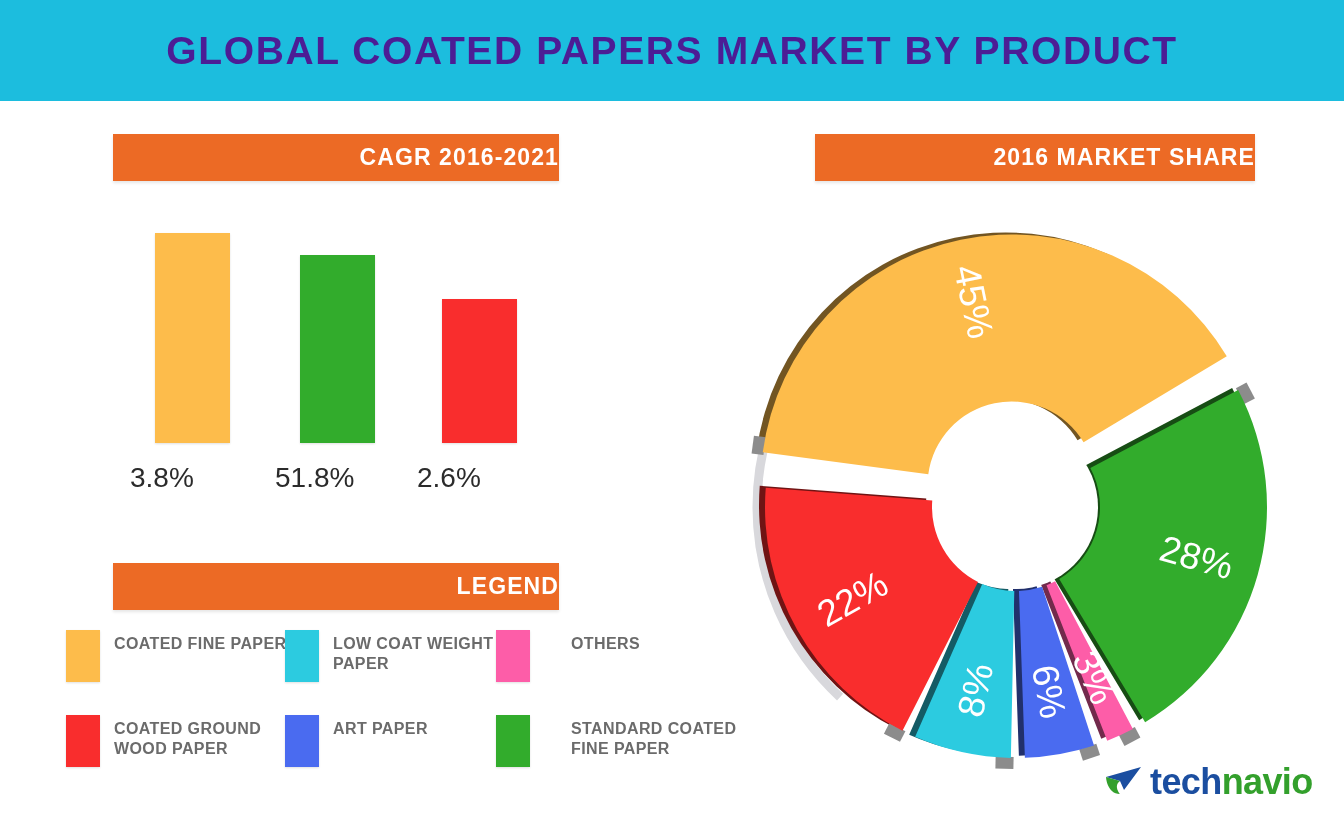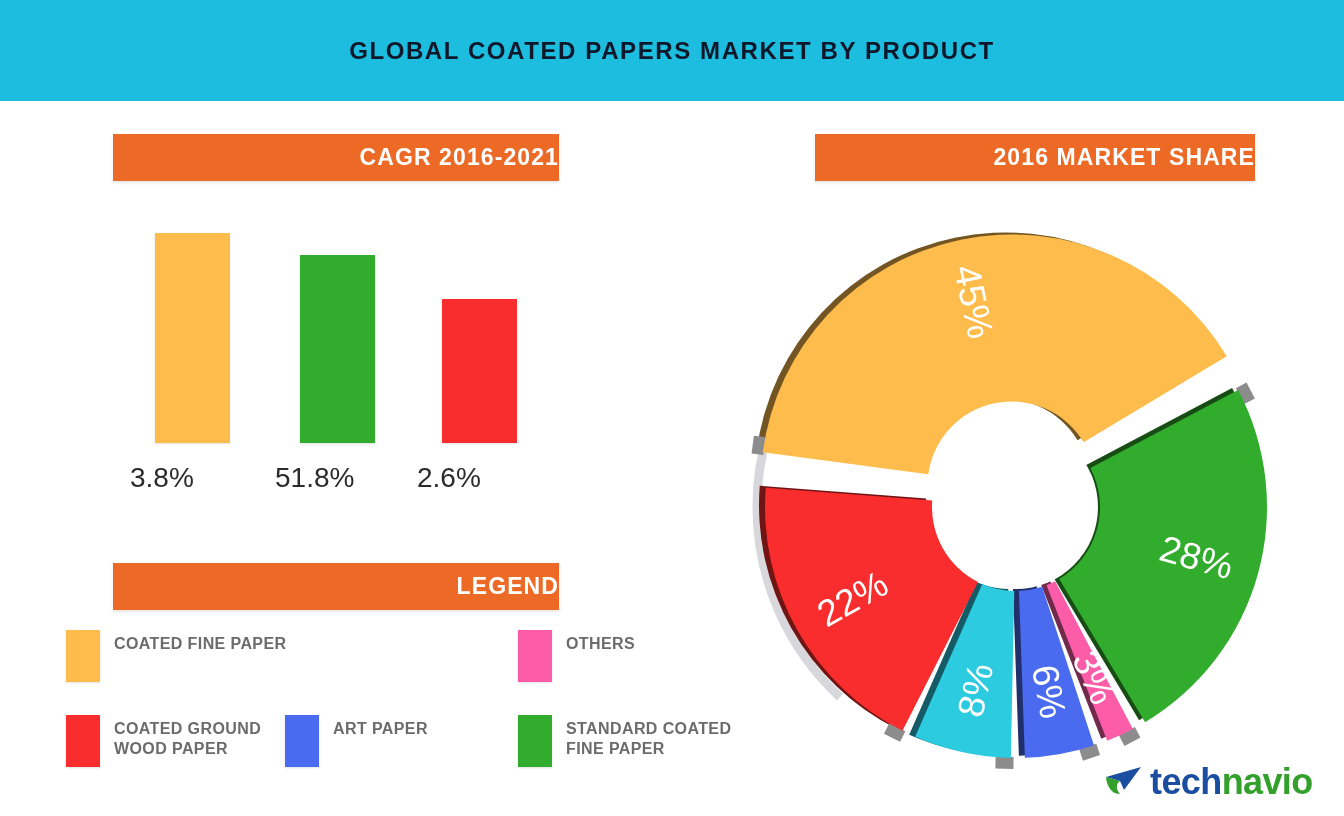--- a/index.html
+++ b/index.html
@@ -26,22 +26,22 @@
     position: absolute;
     left: 0; top: 0;
     width: 1344px;
     height: 101px;
     background: #1CBDDE;
     display: flex;
     align-items: center;
     justify-content: center;
   }
   .header-title {
-    color: #0f172a;
-    font-size: 24px;
+    color: #4c1d95;
+    font-size: 39px;
     font-weight: bold;
     letter-spacing: 1.6px;
     text-transform: uppercase;
     font-family: "Liberation Sans", sans-serif;
   }
 
   
   .banner {
     position: absolute;
     background: #EC6A25;
@@ -122,21 +122,21 @@
     letter-spacing: 0.4px;
     line-height: 1.26;
     text-transform: uppercase;
     max-width: 175px;
     padding-top: 4px;
   }
   .lg-r0 { top: 0px; }
   .lg-r1 { top: 85px; }
   .lg-c0 { left: 0px; margin-left: 36px; }
   .lg-c1 { left: 255px; }
-  .lg-c2 { left: 488px; }
+  .lg-c2 { left: 466px; gap: 27px; }
   .lg-c1 .legend-label, .lg-c2 .legend-label { max-width: 200px; }
 
   
   .donut-wrap {
     position: absolute;
     left: 735px;
     top: 190px;
     width: 580px;
     height: 600px;
   }
@@ -199,20 +199,24 @@
     </div>
 
   <div class="banner" id="legend-banner">
     <span class="banner-text">LEGEND</span>
   </div>
 
   <div class="legend-grid" id="legend-grid">
       <div class="legend-item lg-r0 lg-c0">
         <div class="legend-swatch" style="background: rgb(253, 188, 75);"></div>
         <div class="legend-label">COATED FINE PAPER</div>
+      </div>
+      <div class="legend-item lg-r0 lg-c1">
+        <div class="legend-swatch" style="background: rgb(44, 203, 224);"></div>
+        <div class="legend-label">LOW COAT WEIGHT PAPER</div>
       </div>
       <div class="legend-item lg-r0 lg-c2">
         <div class="legend-swatch" style="background: rgb(253, 93, 168);"></div>
         <div class="legend-label">OTHERS</div>
       </div>
       <div class="legend-item lg-r1 lg-c0">
         <div class="legend-swatch" style="background: rgb(249, 45, 45);"></div>
         <div class="legend-label">COATED GROUND WOOD PAPER</div>
       </div>
       <div class="legend-item lg-r1 lg-c1">

